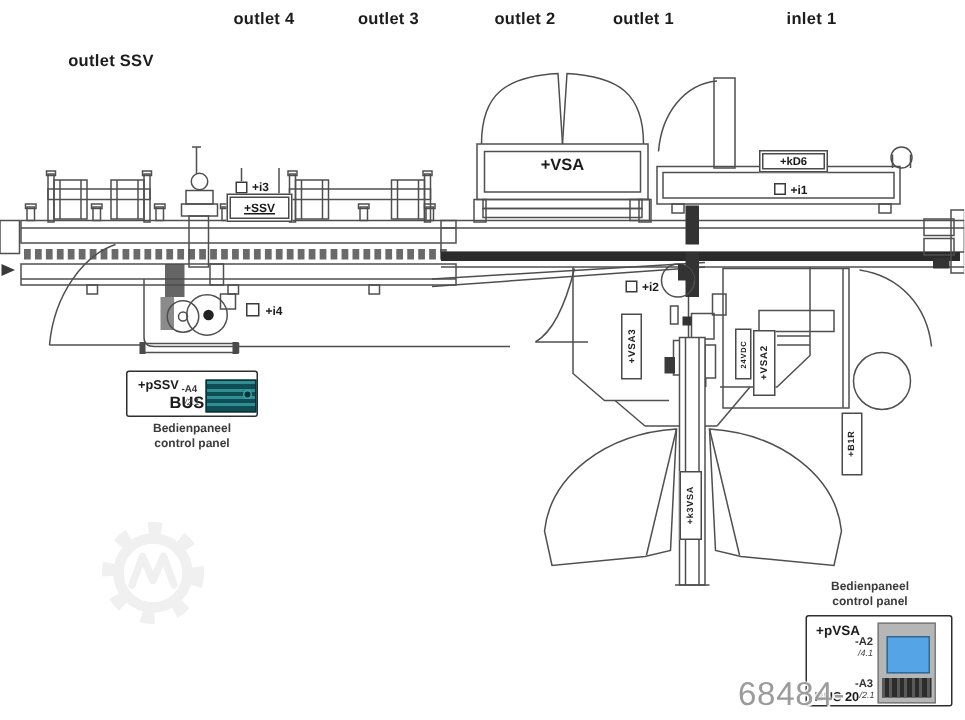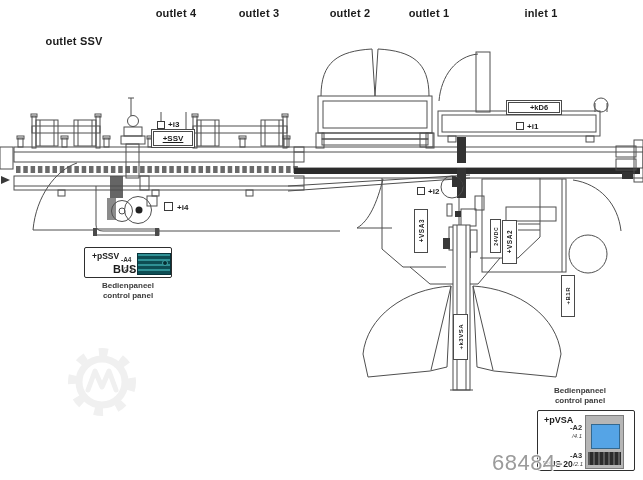--- a/index.html
+++ b/index.html
@@ -195,22 +195,23 @@
     <line x1="450" y1="390" x2="473" y2="390"></line>
   </svg>
 
   <div class="lbl toplbl ctr" style="left:35px;top:7px;width:78px;margin-top:28px;">outlet SSV</div>
   <div class="lbl toplbl ctr" style="left:140px;top:7px;width:72px;">outlet 4</div>
   <div class="lbl toplbl ctr" style="left:223px;top:7px;width:72px;">outlet 3</div>
   <div class="lbl toplbl ctr" style="left:314px;top:7px;width:72px;">outlet 2</div>
   <div class="lbl toplbl ctr" style="left:393px;top:7px;width:72px;">outlet 1</div>
   <div class="lbl toplbl ctr" style="left:506px;top:7px;width:70px;">inlet 1</div>
 
+  <div class="lbl ctr" style="left:318px;top:104px;width:114px;font-size:11px;">+VSA</div>
   <div class="boxlbl" style="left:151px;top:129px;width:42px;height:17px;font-size:8px;text-decoration:underline;">+SSV</div>
-  <div class="boxlbl" style="left:506px;top:100px;width:44px;height:13px;font-size:7.5px;padding-left:10px;">+kD6</div>
+  <div class="boxlbl" style="left:506px;top:100px;width:44px;height:13px;font-size:7.5px;">+kD6</div>
 
   <div class="sq" style="left:157px;top:121px;width:8px;height:8px;"></div>
   <div class="lbl" style="left:168px;top:120px;font-size:8px;">+i3</div>
 
   <div class="sq" style="left:164px;top:202px;width:9px;height:9px;"></div>
   <div class="lbl" style="left:177px;top:203px;font-size:8px;">+i4</div>
 
   <div class="sq" style="left:417px;top:187px;width:8px;height:8px;"></div>
   <div class="lbl" style="left:428px;top:187px;font-size:8px;">+i2</div>
 

